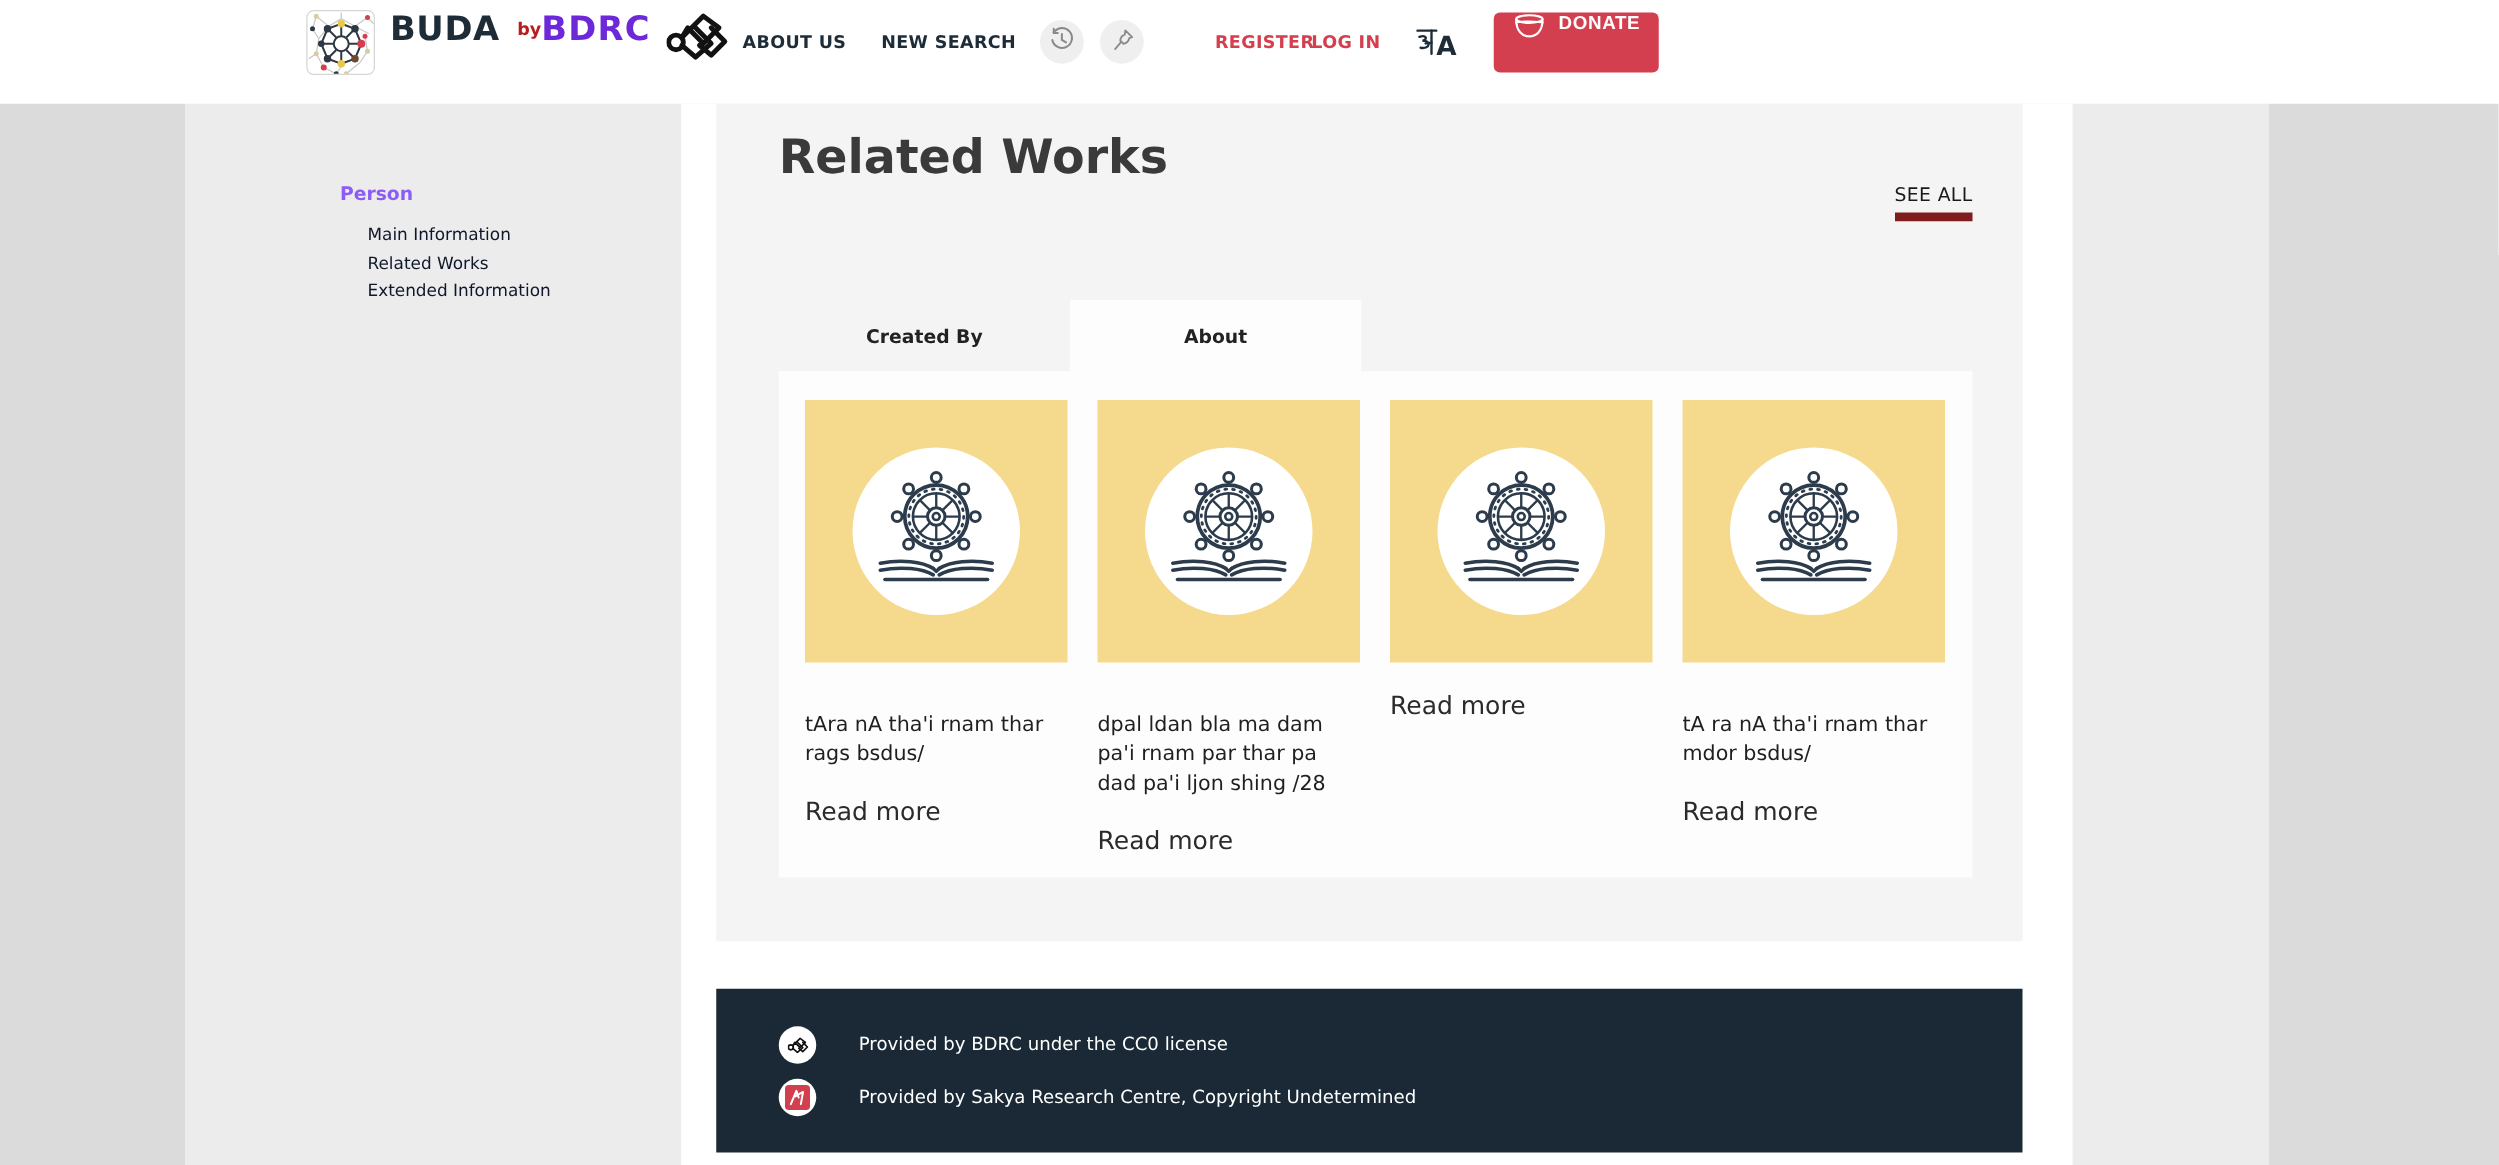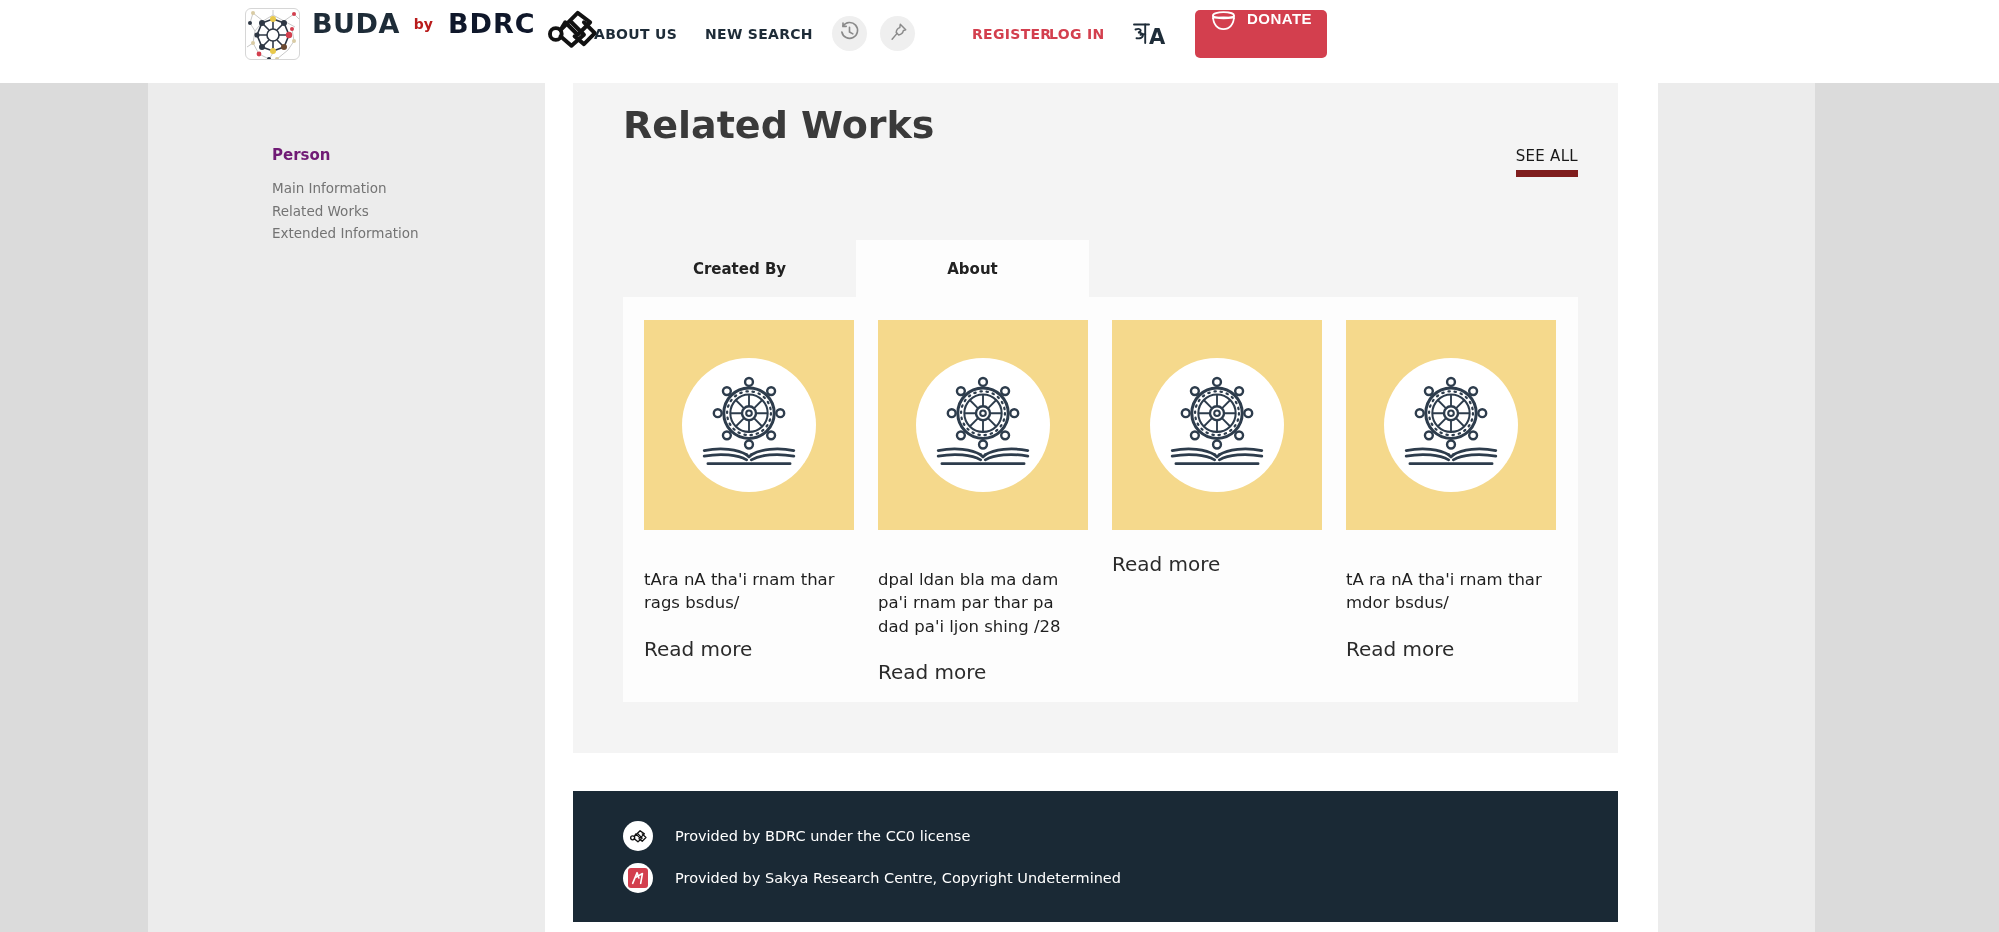--- a/index.html
+++ b/index.html
@@ -8,59 +8,59 @@
     width:1999px; height:932px; position:relative; overflow:hidden;
     font-family:"DejaVu Sans","Liberation Sans",sans-serif;
     color:#2a2a2a; -webkit-font-smoothing:antialiased;
   }
   
   .header { position:absolute; left:0; top:0; width:1999px; height:70px; background:#fff; z-index:5; }
   .logo-group { position:absolute; left:245px; top:8px; display:flex; align-items:flex-start; cursor:pointer; }
   .logo-tile { width:55px; height:52px; border:1px solid #d6d6d6; border-radius:6px; background:#fff; overflow:hidden; }
   .brand-buda { font-size:27px; font-weight:700; color:var(--navy,#1e2c38); letter-spacing:.5px; margin-left:12px; }
   .brand-by { font-size:14px; color:#b91c1c; margin:8px 0 0 14px;font-weight:bold; }
-  .brand-bdrc { font-size:27px; font-weight:700; color:#0f172a; letter-spacing:1px; margin-left:15px; }
+  .brand-bdrc { font-size:27px; font-weight:700; color:#6d28d9; letter-spacing:1px; }
   .brand-knot { margin-left:12px; display:flex; align-items:center; }
   .nav-link { position:absolute; top:26px; font-size:14px; font-weight:700; color:var(--navy,#1e2c38); letter-spacing:.3px; cursor:pointer; }
   .nav-about { left:594px; } .nav-newsearch { left:705px; }
   .circle-btn { position:absolute; top:16px; width:35px; height:35px; border-radius:50%; background:#efefef; display:flex; align-items:center; justify-content:center; cursor:pointer; }
   .btn-history { left:832px; } .btn-pin { left:880px; }
   .auth-link { position:absolute; top:26px; font-size:14px; font-weight:700; color:var(--accent,#d33f4e); letter-spacing:.3px; cursor:pointer; }
   .auth-register { left:972px; } .auth-login { left:1049px; }
   .lang-btn { position:absolute; left:1132px; top:20px; cursor:pointer; }
   .donate-btn { position:absolute; left:1195px; top:10px; width:132px; height:48px; background:var(--accent,#d33f4e); border:none; border-radius:5px; display:flex; justify-content:center; gap:10px; cursor:pointer; }
   .donate-label { color:#fff; font-size:15px; font-weight:700; letter-spacing:.5px; font-family:inherit; }
   
   .band-outer-left  { position:absolute; left:0; top:83px; width:148px; height:849px; background:var(--outer,#dbdbdb); }
   .band-mid { position:absolute; left:148px; top:83px; width:1667px; height:849px; background:var(--band,#ececec); }
   .band-outer-right { position:absolute; left:1815px; top:83px; width:184px; height:849px; background:var(--outer,#dbdbdb); }
   .strip-under-header { position:absolute; left:0; top:70px; width:1999px; height:13px; background:#fff; }
   
   .sidebar { position:absolute; left:272px; top:146px; width:200px; }
-  .sidebar-heading { font-size:15px; font-weight:700; color:#701a75; margin-bottom:13px; }
-  .sidebar-item { font-size:13.5px; color:#737373; line-height:22.5px; cursor:pointer; }
+  .sidebar-heading { font-size:15px; font-weight:700; color:#8b5cf6; margin-bottom:13px; }
+  .sidebar-item { font-size:13.5px; color:#0f172a; line-height:22.5px; cursor:pointer;margin-left:22px; }
   
   .content-card { position:absolute; left:545px; top:83px; width:1113px; height:849px; background:#fff; }
   .panel { position:absolute; left:573px; top:83px; width:1045px; height:670px; background:var(--panel,#f4f4f4); }
   .panel-title { position:absolute; left:50px; top:20px; font-size:38px; font-weight:700; color:#3a3a3a; }
   .see-all { position:absolute; right:40px; top:64px; font-size:15px; color:#1a1a1a; padding-bottom:5px; border-bottom:7px solid #7f1d1d; letter-spacing:.3px; cursor:pointer; }
   .tabs { position:absolute; left:50px; top:157px; display:flex; }
   .tab { width:233px; height:57px; display:flex; align-items:center; justify-content:center; font-size:15px; font-weight:700; color:#222; cursor:pointer; }
   .tab.active { background:#fdfdfd; }
   .cards { position:absolute; left:50px; top:214px; width:955px; height:405px; background:#fdfdfd; display:grid; grid-template-columns:repeat(4,210px); column-gap:24px; padding:23px 21px 0 21px; }
   .work-card { cursor:pointer; }
   .work-tile { width:210px; height:210px; background:var(--tile,#f5d98c); display:flex; align-items:center; justify-content:center; }
   .tile-circle { width:134px; height:134px; border-radius:50%; background:#fff; display:flex; align-items:center; justify-content:center; }
   .work-title { margin-top:38px; font-size:16.5px; line-height:1.42; color:#1f1f1f; padding-right:4px; }
   .read-more { margin-top:22px; font-size:20px; font-weight:400; color:#2b2b2b; cursor:pointer; }
   
   .legal-footer { position:absolute; left:573px; top:791px; width:1045px; height:131px; background:var(--footer-bg,#1a2935); display:flex; padding:30px 0 0 50px; }
   .legal-heading { width:162px; font-size:16px; font-weight:700; color:#fff; line-height:28px; }
   .legal-rows { padding-top:0; }
-  .legal-row { display:flex; align-items:center; gap:22px; margin-bottom:12px; }
+  .legal-row { display:flex; align-items:center; gap:34px; margin-bottom:12px; }
   .legal-icon-circle { width:30px; height:30px; border-radius:50%; background:#fff; display:flex; align-items:center; justify-content:center; flex:0 0 30px; }
   .legal-text { font-size:14.5px; color:#fff; }
   .sakya-square { width:20px; height:20px; border-radius:3px; background:var(--accent,#d33f4e); display:flex; align-items:center; justify-content:center; }
 </style>
 </head>
 <body>
 
 <svg width="0" height="0" style="position:absolute">
   <defs>
     <symbol id="sym-wheel-book" viewBox="0 0 120 110">

